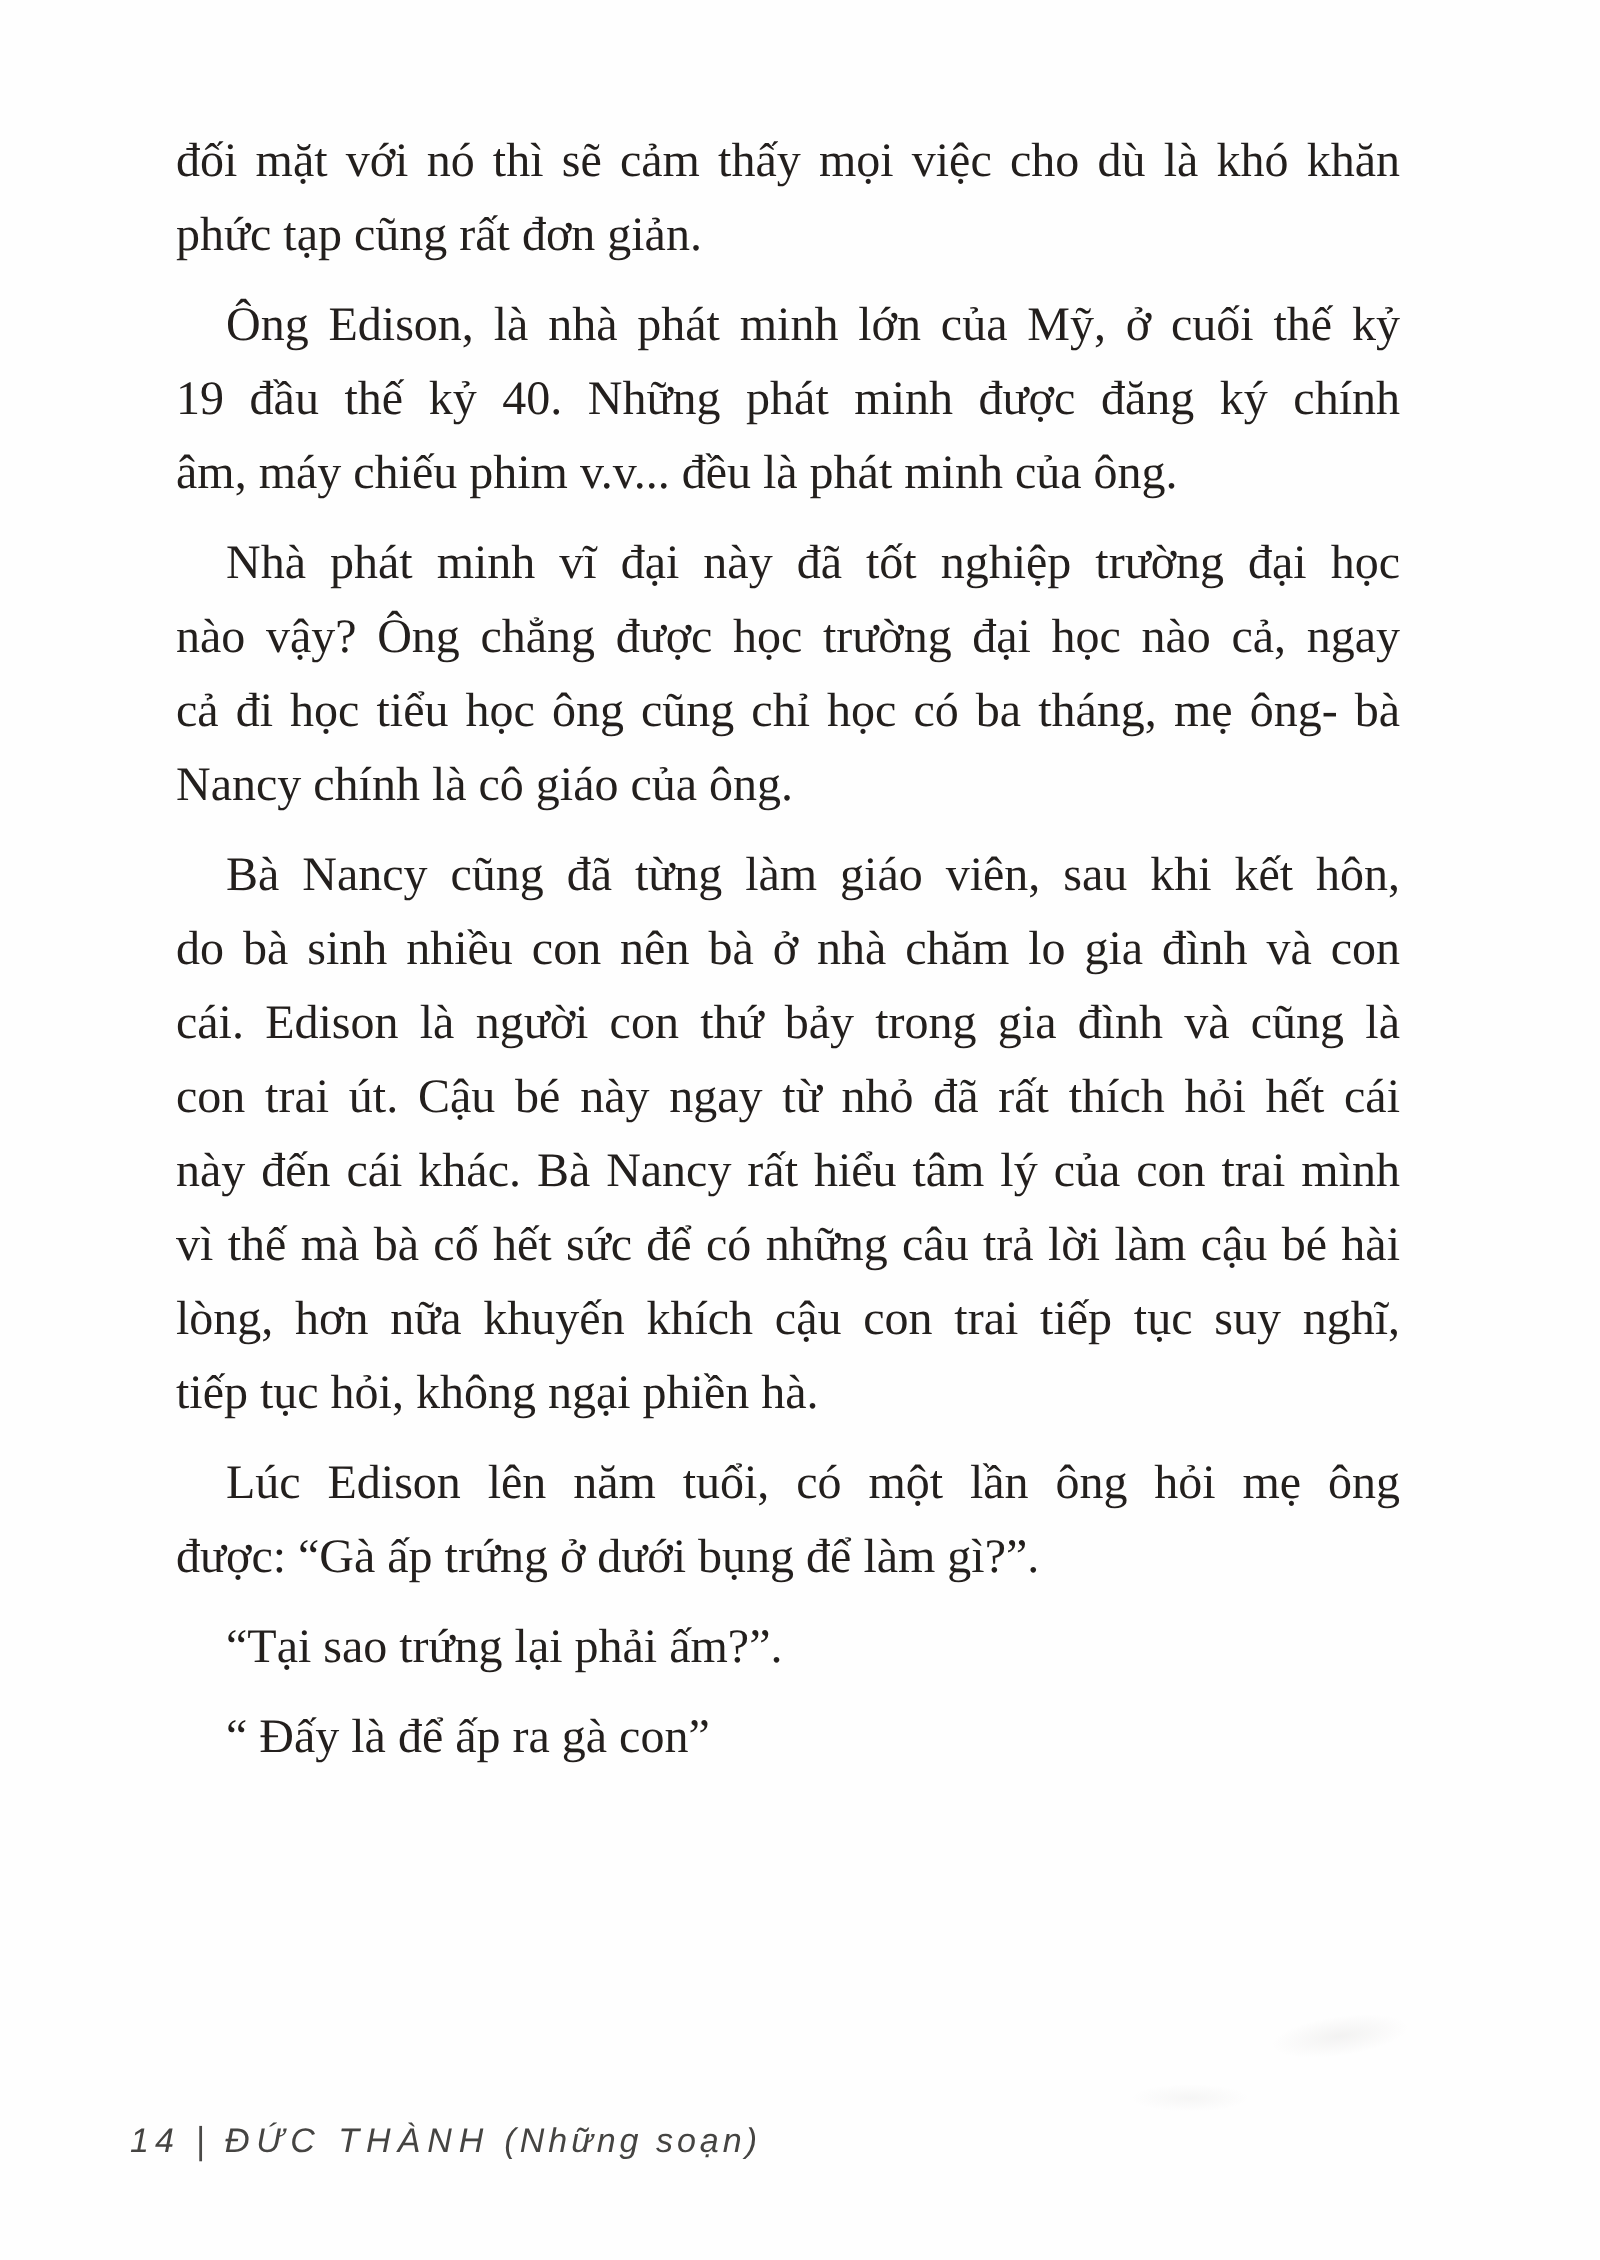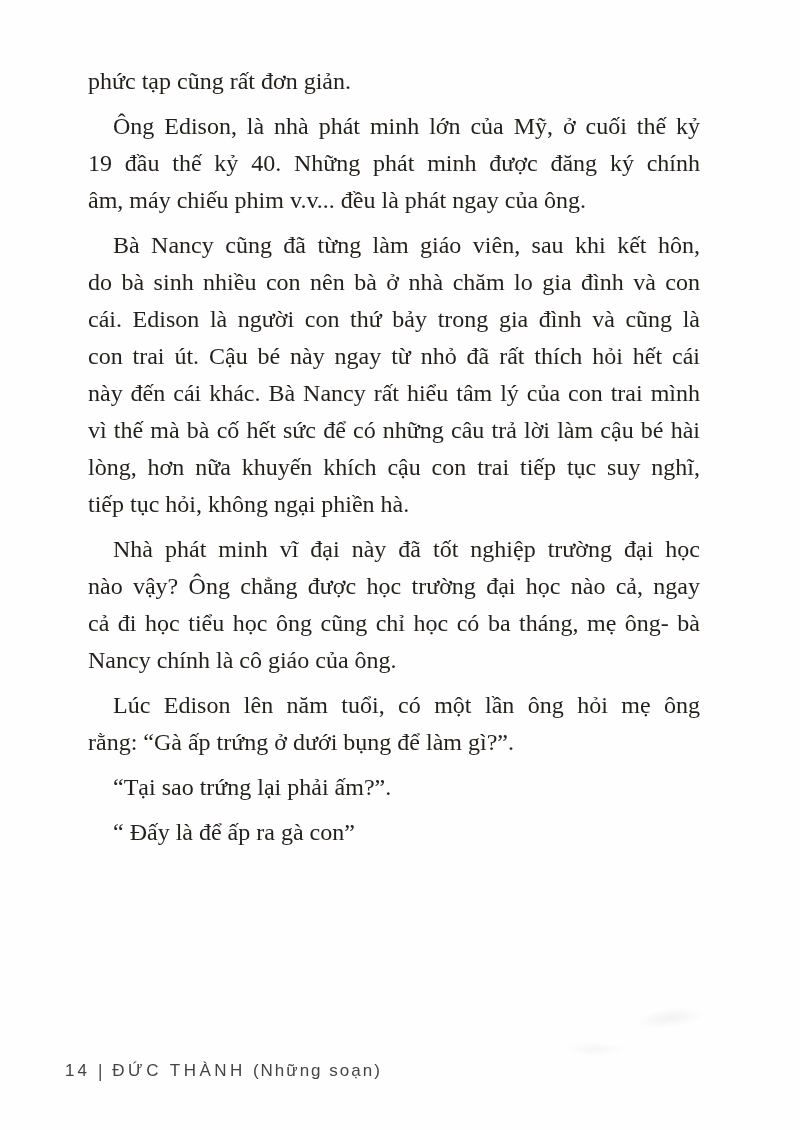--- a/index.html
+++ b/index.html
@@ -31,20 +31,21 @@
   .footer{
     position:absolute;
     left:65px;top:1060px;
     font-family:"Liberation Sans","DejaVu Sans",sans-serif;
     font-size:17px;
     line-height:22px;
     color:#454442;
     display:flex;
     align-items:center;
     white-space:nowrap;
+    font-style:italic;
   }
   .footer .page-num{letter-spacing:3px;}
   .footer .sep{margin:0 10px 0 8px;color:#4a4947;font-weight:400;transform:scaleY(1.1);}
   .footer .author{letter-spacing:3.5px;margin-right:7px;}
   .footer .role{letter-spacing:2px;}
   .smudge{position:absolute;pointer-events:none;}
   .smudge.s1{
     left:635px;top:1008px;width:70px;height:20px;
     background:radial-gradient(ellipse at center, rgba(90,85,80,0.07), rgba(90,85,80,0) 70%);
     transform:rotate(-8deg);
@@ -54,46 +55,47 @@
     background:radial-gradient(ellipse at center, rgba(90,85,80,0.05), rgba(90,85,80,0) 70%);
   }
 </style>
 </head>
 <body>
 
 <div class="page">
 
   <div class="content" id="body-text">
       <div class="para">
+        <div class="line">đối mặt với nó thì sẽ cảm thấy mọi việc cho dù là khó khăn</div>
         <div class="line last">phức tạp cũng rất đơn giản.</div>
       </div>
       <div class="para">
         <div class="line indent">Ông Edison, là nhà phát minh lớn của Mỹ, ở cuối thế kỷ</div>
         <div class="line">19 đầu thế kỷ 40. Những phát minh được đăng ký chính</div>
-        <div class="line last">âm, máy chiếu phim v.v... đều là phát ngay của ông.</div>
+        <div class="line last">âm, máy chiếu phim v.v... đều là phát minh của ông.</div>
+      </div>
+      <div class="para">
+        <div class="line indent">Nhà phát minh vĩ đại này đã tốt nghiệp trường đại học</div>
+        <div class="line">nào vậy? Ông chẳng được học trường đại học nào cả, ngay</div>
+        <div class="line">cả đi học tiểu học ông cũng chỉ học có ba tháng, mẹ ông- bà</div>
+        <div class="line last">Nancy chính là cô giáo của ông.</div>
       </div>
       <div class="para">
         <div class="line indent">Bà Nancy cũng đã từng làm giáo viên, sau khi kết hôn,</div>
         <div class="line">do bà sinh nhiều con nên bà ở nhà chăm lo gia đình và con</div>
         <div class="line">cái. Edison là người con thứ bảy trong gia đình và cũng là</div>
         <div class="line">con trai út. Cậu bé này ngay từ nhỏ đã rất thích hỏi hết cái</div>
         <div class="line">này đến cái khác. Bà Nancy rất hiểu tâm lý của con trai mình</div>
         <div class="line">vì thế mà bà cố hết sức để có những câu trả lời làm cậu bé hài</div>
         <div class="line">lòng, hơn nữa khuyến khích cậu con trai tiếp tục suy nghĩ,</div>
         <div class="line last">tiếp tục hỏi, không ngại phiền hà.</div>
       </div>
       <div class="para">
-        <div class="line indent">Nhà phát minh vĩ đại này đã tốt nghiệp trường đại học</div>
-        <div class="line">nào vậy? Ông chẳng được học trường đại học nào cả, ngay</div>
-        <div class="line">cả đi học tiểu học ông cũng chỉ học có ba tháng, mẹ ông- bà</div>
-        <div class="line last">Nancy chính là cô giáo của ông.</div>
-      </div>
-      <div class="para">
         <div class="line indent">Lúc Edison lên năm tuổi, có một lần ông hỏi mẹ ông</div>
-        <div class="line last">rằng: “Gà ấp trứng ở dưới bụng để làm gì?”.</div>
+        <div class="line last">được: “Gà ấp trứng ở dưới bụng để làm gì?”.</div>
       </div>
       <div class="para">
         <div class="line last indent">“Tại sao trứng lại phải ấm?”.</div>
       </div>
       <div class="para">
         <div class="line last indent">“ Đấy là để ấp ra gà con”</div>
       </div>
     </div>
 
   <div class="smudge s1"></div>

